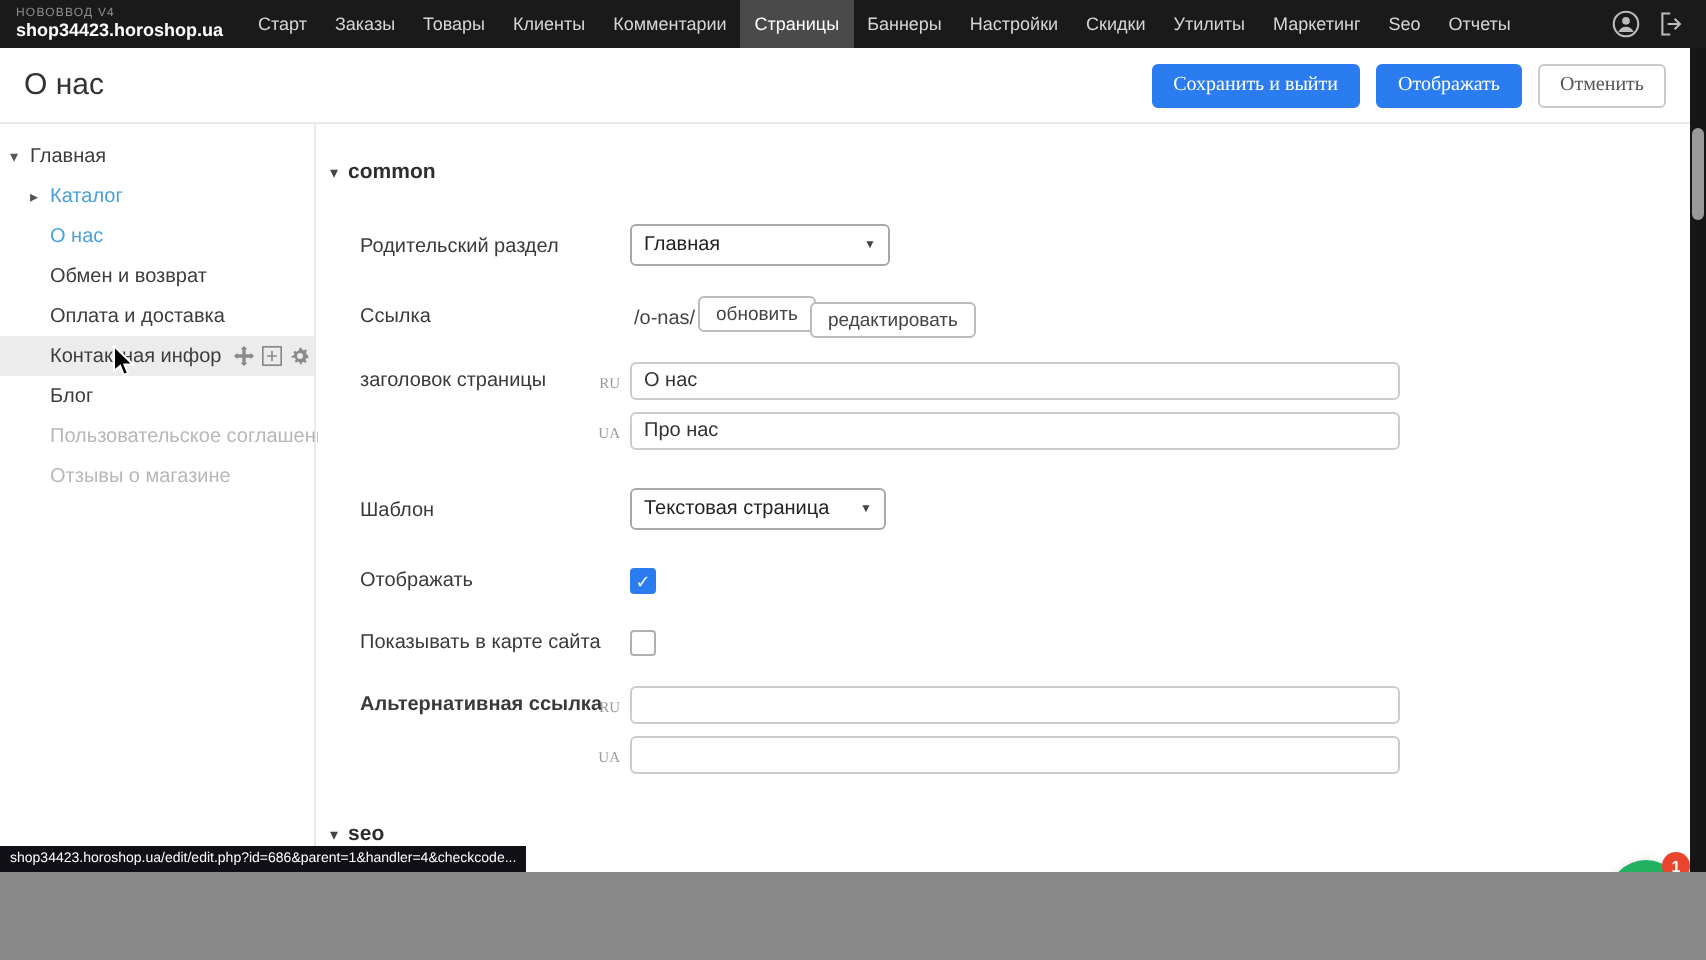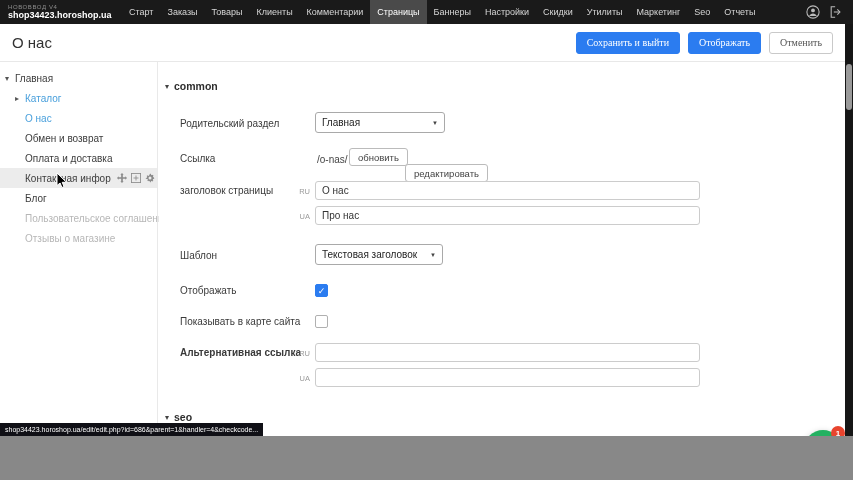--- a/index.html
+++ b/index.html
@@ -36,21 +36,21 @@
   .muted { color:#b7b7b7; }
   .hovered { background:#ececec; }
   .row-icons { display:flex; gap:4px; margin-left:6px; align-items:center; }
   .row-icons svg { display:block; cursor:pointer; }
 
   
   .content { position:absolute; left:159px; top:62px; right:8px; bottom:0; background:#fff; overflow:hidden; }
   .section-head { position:absolute; left:6px; display:flex; align-items:center; gap:5px; font-size:10.5px; font-weight:bold; color:#2e2e2e; cursor:pointer; }
   .caret-sm { font-size:8px; color:#444; font-weight:normal; }
   .f-label { position:absolute; left:21px; font-size:10px; color:#3a3a3a; white-space:nowrap; }
-  .lang { position:absolute; left:134px; width:17px; text-align:right; font-size:7.5px; color:#9a9a9a; }
+  .lang { position:absolute; left:134px; width:17px; text-align:right; font-size:7.5px; color:#9a9a9a;font-family:Liberation Serif, serif; }
   .t-input { position:absolute; left:156px; width:385px; height:19px; border:1px solid #ccc; border-radius:3px; font-size:10px; color:#333; padding:0 6px; font-family:inherit; background:#fff; }
   .sel { position:absolute; left:156px; height:21px; border:1px solid #a9a9a9; border-radius:3px; background:#fff; display:flex; align-items:center; justify-content:space-between; font-size:10px; color:#222; padding:0 6px; cursor:pointer; }
   .sel .chev { font-size:6px; color:#444; margin-left:12px; }
   .link-path { position:absolute; left:158px; font-size:10px; color:#444; }
   .mini-btn { position:absolute; height:18px; font-size:9.5px; color:#444; background:#fff; border:1px solid #bbb; border-radius:3px; padding:0 8px; cursor:pointer; font-family:inherit; }
   .checkbox { position:absolute; left:156px; width:13px; height:13px; border:1px solid #b0b0b0; border-radius:2px; background:#fff; cursor:pointer; }
   .checkbox.checked { background:#2b7cf0; border-color:#2b7cf0; color:#fff; display:flex; align-items:center; justify-content:center; font-size:9px; }
   .hint { position:absolute; left:21px; font-size:6.5px; color:#b5b5b5; width:135px; line-height:1.15; }
 
   
@@ -183,31 +183,31 @@
 
     <div class="f-label" style="top:56px;">Родительский раздел</div>
     <div class="sel" style="top:50px; width:130px;">
       <span>Главная</span>
       <span class="chev">▼</span>
     </div>
 
     <div class="f-label" style="top:91px;">Ссылка</div>
     <div class="link-path" style="top:92px;">/o-nas/</div>
     <button class="mini-btn" style="left:190px; top:86px;">обновить</button>
-    <button class="mini-btn" style="left:246px; top:102px;">редактировать</button>
+    <button class="mini-btn" style="left:246px; top:89px;">редактировать</button>
 
     <div class="f-label" style="top:123px;">заголовок страницы</div>
     <div class="lang" style="top:125px;">RU</div>
     <input class="t-input" style="top: 119px;" type="text" value="О нас">
     <div class="lang" style="top:150px;">UA</div>
     <input class="t-input" style="top: 144px;" type="text" value="Про нас">
 
     <div class="f-label" style="top:188px;">Шаблон</div>
     <div class="sel" style="top:182px; width:128px;">
-      <span>Текстовая заголовок</span>
+      <span>Текстовая страница</span>
       <span class="chev">▼</span>
     </div>
 
     <div class="f-label" style="top:223px;">Отображать</div>
     <div class="checkbox checked" style="top:222px;">
       <span>✓</span>
     </div>
 
     <div class="f-label" style="top:254px;">Показывать в карте сайта</div>
     <div class="checkbox" style="top:253px;"></div>

